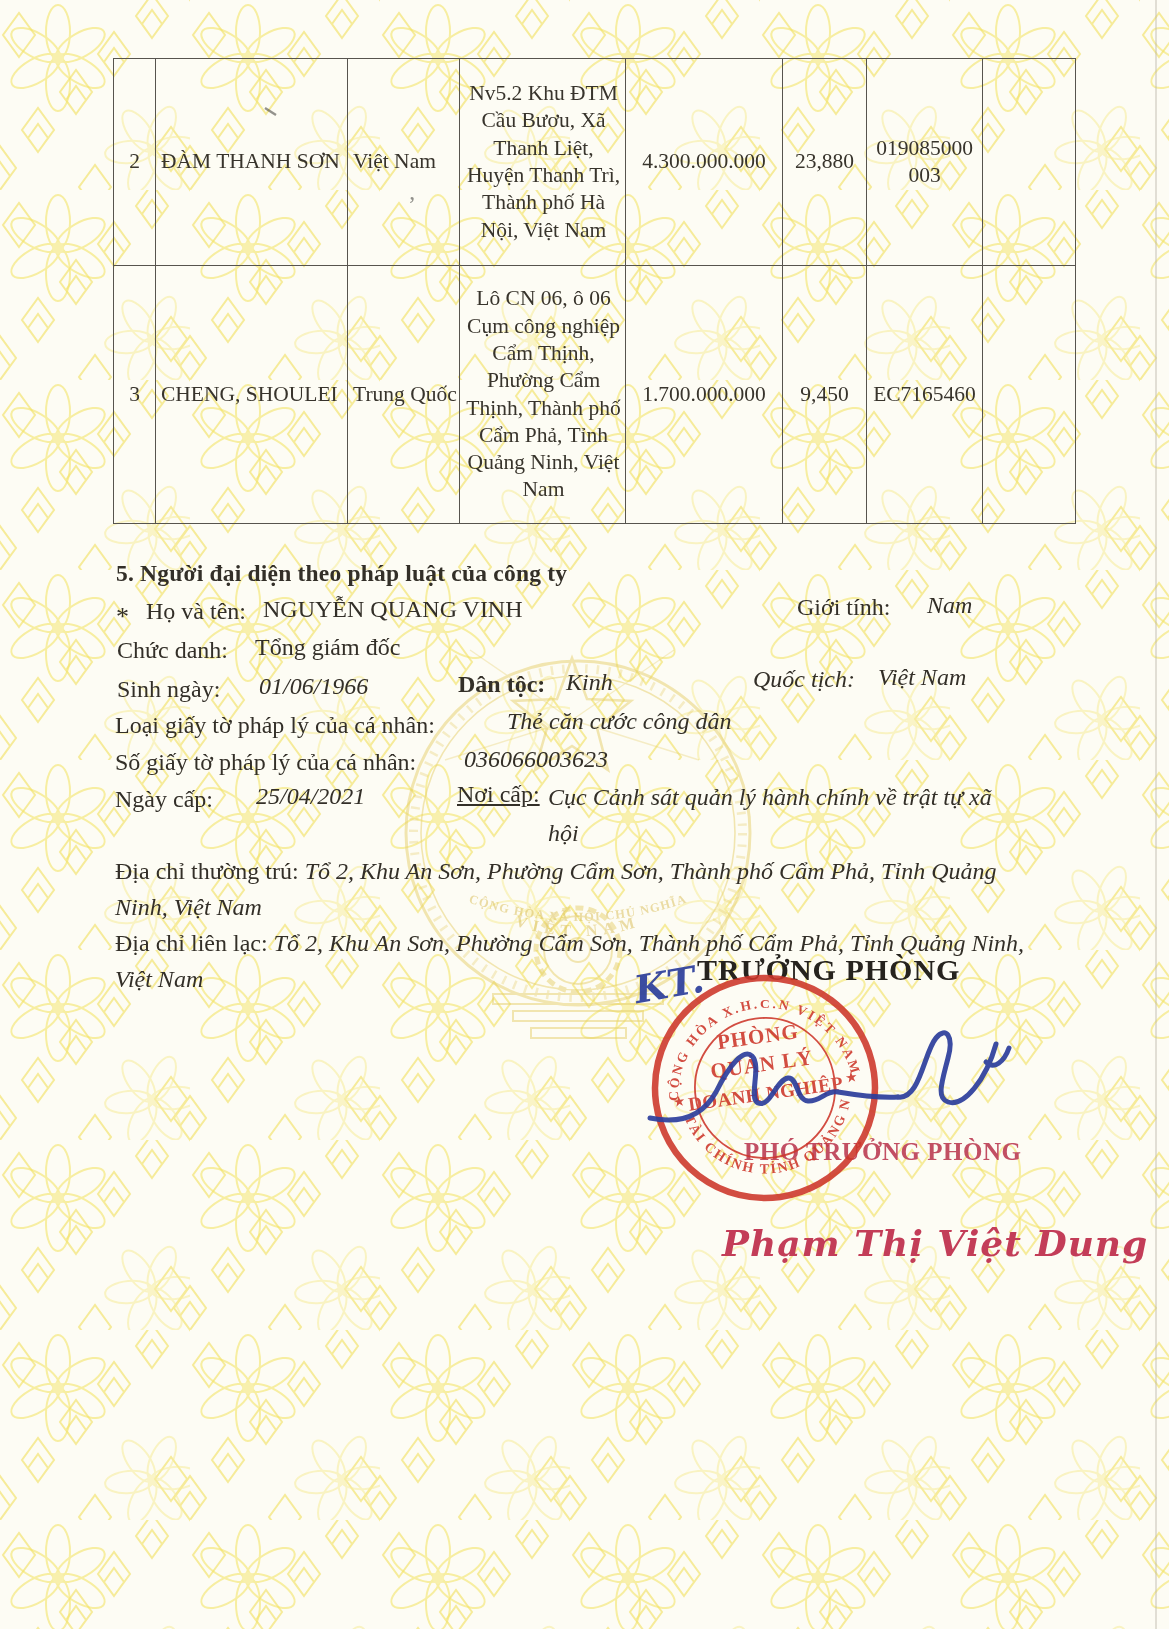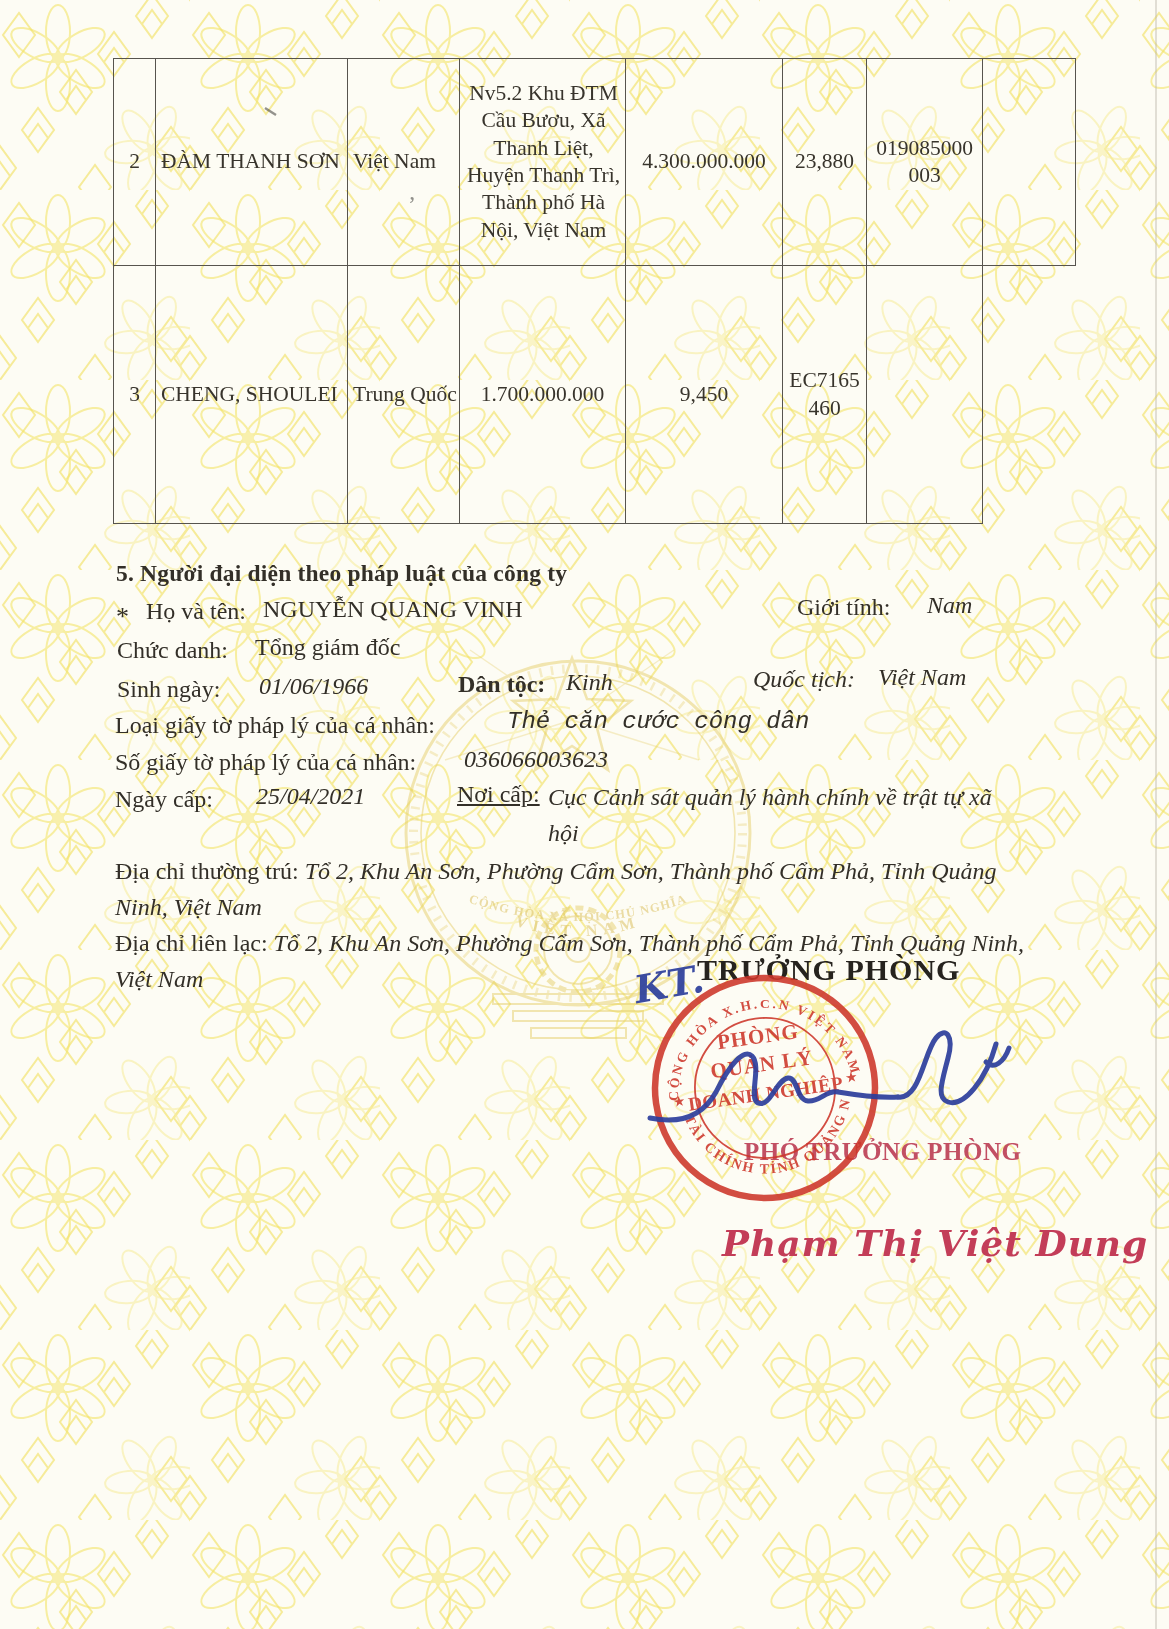--- a/index.html
+++ b/index.html
@@ -139,20 +139,21 @@
     <div class="cell c-left">Việt Nam</div>
     <div class="cell c-addr">Nv5.2 Khu ĐTM Cầu Bươu, Xã Thanh Liệt, Huyện Thanh Trì, Thành phố Hà Nội, Việt Nam</div>
     <div class="cell c-center nowrap">4.300.000.000</div>
     <div class="cell c-center">23,880</div>
     <div class="cell c-id">019085000003</div>
     <div class="cell c-center"></div>
 
     <div class="cell c-center">3</div>
     <div class="cell c-left nowrap">CHENG, SHOULEI</div>
     <div class="cell c-left">Trung Quốc</div>
+    <div class="cell c-addr">Lô CN 06, ô 06 Cụm công nghiệp Cẩm Thịnh, Phường Cẩm Thịnh, Thành phố Cẩm Phả, Tỉnh Quảng Ninh, Việt Nam</div>
     <div class="cell c-center nowrap">1.700.000.000</div>
     <div class="cell c-center">9,450</div>
     <div class="cell c-id">EC7165460</div>
     <div class="cell c-center"></div>
   </div>
 
   <div class="t head" style="left:116px;top:560px;">5. Người đại diện theo pháp luật của công ty</div>
 
   <div class="t" style="left:116px;top:602px;font-size:26px;">*</div>
   <div class="t" style="left:146px;top:598px;">Họ và tên:</div>
@@ -164,21 +165,21 @@
   <div class="t" style="left:255px;top:634px;">Tổng giám đốc</div>
 
   <div class="t" style="left:117px;top:676px;">Sinh ngày:</div>
   <div class="t it" style="left:259px;top:673px;">01/06/1966</div>
   <div class="t" style="left:458px;top:671px;font-weight:bold;">Dân tộc:</div>
   <div class="t it" style="left:566px;top:669px;">Kinh</div>
   <div class="t it" style="left:753px;top:666px;">Quốc tịch:</div>
   <div class="t it" style="left:878px;top:664px;">Việt Nam</div>
 
   <div class="t" style="left:115px;top:712px;">Loại giấy tờ pháp lý của cá nhân:</div>
-  <div class="t it" style="left:507px;top:708px;font-family:Liberation Mono, monospace;">Thẻ căn cước công dân</div>
+  <div class="t it" style="left:507px;top:708px;">Thẻ căn cước công dân</div>
 
   <div class="t" style="left:115px;top:749px;">Số giấy tờ pháp lý của cá nhân:</div>
   <div class="t it" style="left:464px;top:746px;">036066003623</div>
 
   <div class="t" style="left:115px;top:786px;">Ngày cấp:</div>
   <div class="t it" style="left:256px;top:783px;">25/04/2021</div>
   <div class="t" style="left:457px;top:781px;text-decoration:underline;">Nơi cấp:</div>
   <div class="t it wrapblock" style="left:548px;top:779px;width:450px;">Cục Cảnh sát quản lý hành chính về trật tự xã hội</div>
 
   <div class="t wrapblock" style="left:115px;top:853px;width:930px;">

